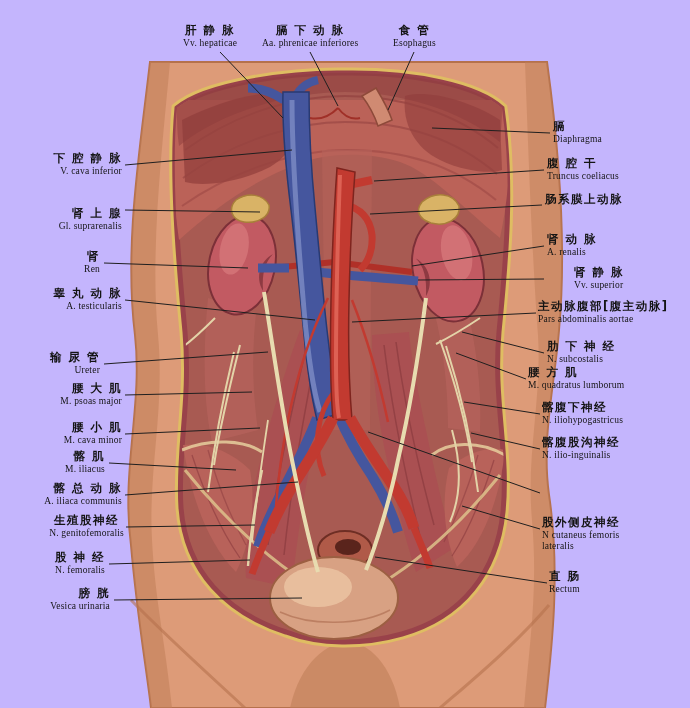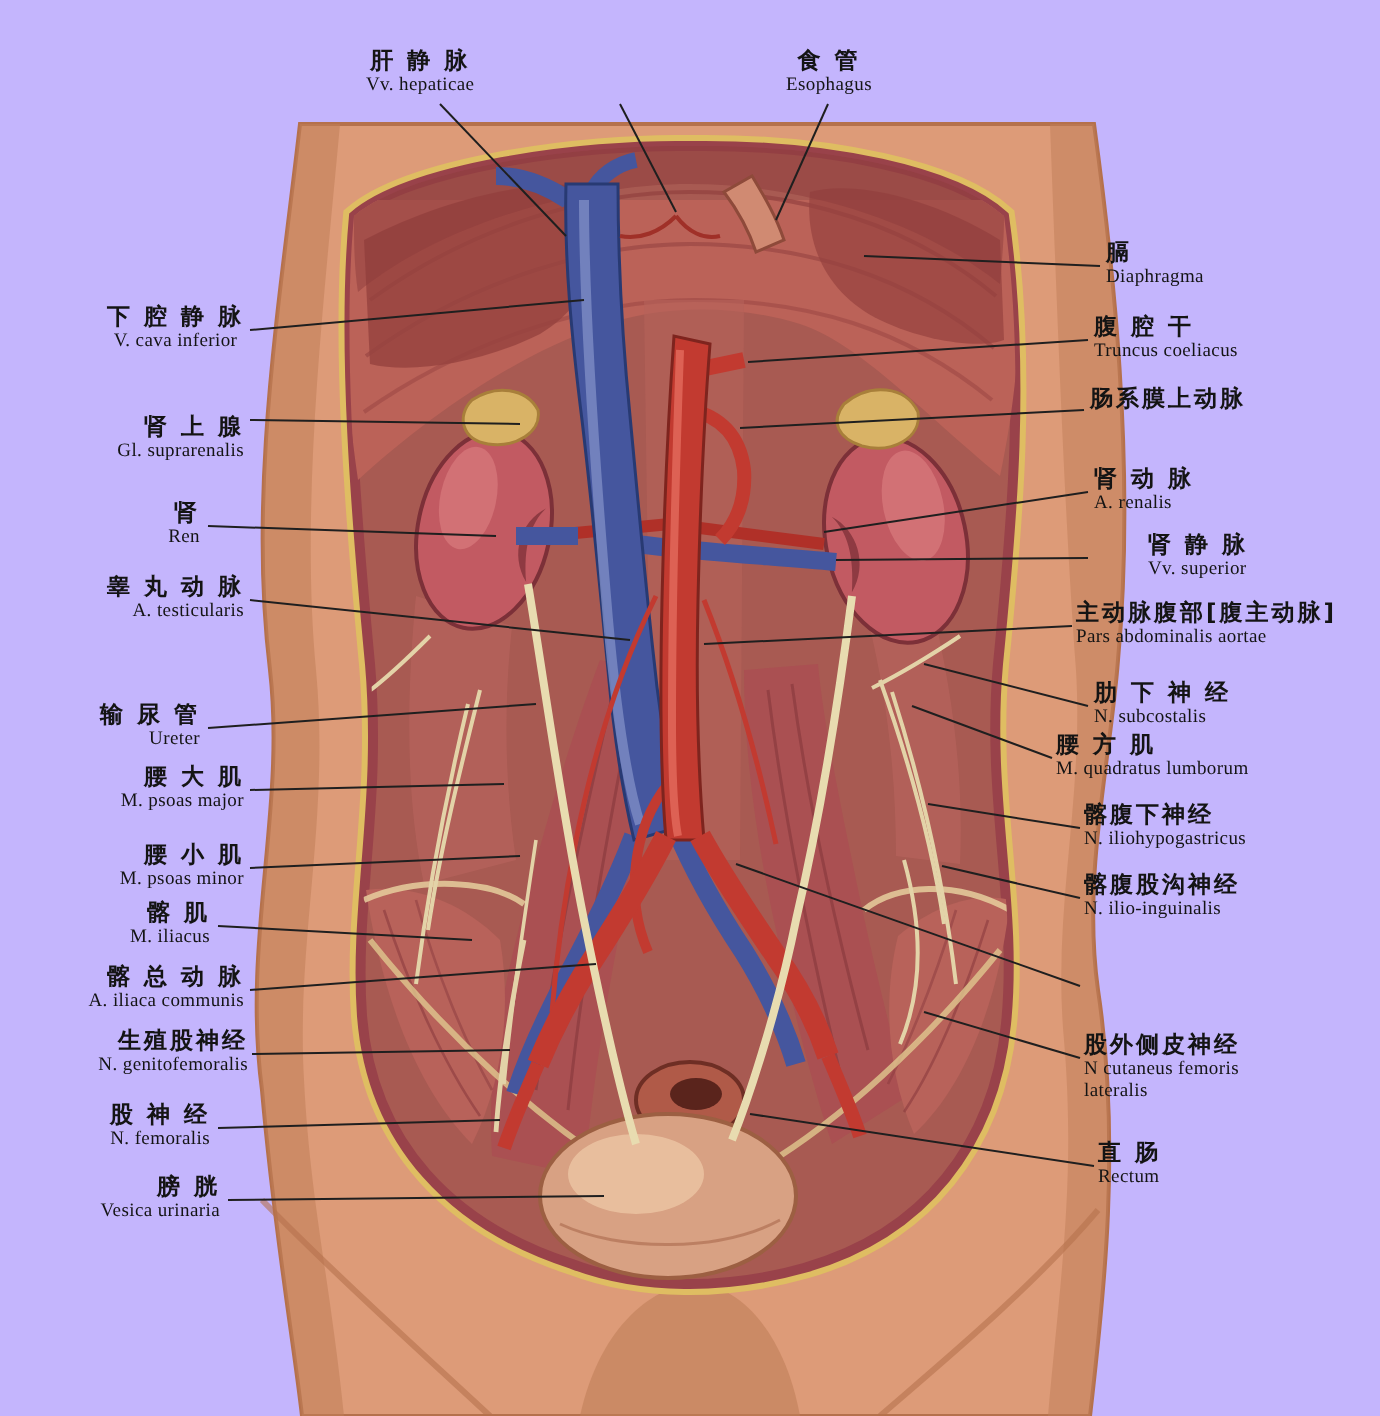--- a/index.html
+++ b/index.html
@@ -197,26 +197,30 @@
     <line x1="540" y1="493" x2="368" y2="432"></line>
     <line x1="540" y1="529" x2="462" y2="506"></line>
     <line x1="547" y1="583" x2="375" y2="557"></line>
   </g>
 </svg>
 
 <div class="label top-label" style="left:183px;top:24px;">
   <span class="zh">肝 静 脉</span>
   <span class="la">Vv. hepaticae</span>
 </div>
+<div class="label top-label" style="left:262px;top:24px;">
+  <span class="zh">膈 下 动 脉</span>
+  <span class="la">Aa. phrenicae inferiores</span>
+</div>
 <div class="label top-label" style="left:393px;top:24px;">
   <span class="zh">食 管</span>
   <span class="la">Esophagus</span>
 </div>
 
-<div class="label left-label" style="right:568px;top:152px;text-align:center;">
+<div class="label left-label" style="right:568px;top:152px;">
   <span class="zh">下 腔 静 脉</span>
   <span class="la">V. cava inferior</span>
 </div>
 <div class="label left-label" style="right:568px;top:207px;">
   <span class="zh">肾 上 腺</span>
   <span class="la">Gl. suprarenalis</span>
 </div>
 <div class="label left-label" style="right:590px;top:250px;">
   <span class="zh">肾</span>
   <span class="la">Ren</span>
@@ -228,31 +232,31 @@
 <div class="label left-label" style="right:590px;top:351px;">
   <span class="zh">输 尿 管</span>
   <span class="la">Ureter</span>
 </div>
 <div class="label left-label" style="right:568px;top:382px;">
   <span class="zh">腰 大 肌</span>
   <span class="la">M. psoas major</span>
 </div>
 <div class="label left-label" style="right:568px;top:421px;">
   <span class="zh">腰 小 肌</span>
-  <span class="la">M. psoas minor</span>
+  <span class="la">M. cava minor</span>
 </div>
 <div class="label left-label" style="right:585px;top:450px;">
   <span class="zh">髂 肌</span>
   <span class="la">M. iliacus</span>
 </div>
 <div class="label left-label" style="right:568px;top:482px;">
   <span class="zh">髂 总 动 脉</span>
   <span class="la">A. iliaca communis</span>
 </div>
-<div class="label left-label" style="right:566px;top:514px;">
+<div class="label left-label" style="right:566px;top:514px;text-align:center;">
   <span class="zh">生殖股神经</span>
   <span class="la">N. genitofemoralis</span>
 </div>
 <div class="label left-label" style="right:585px;top:551px;">
   <span class="zh">股 神 经</span>
   <span class="la">N. femoralis</span>
 </div>
 <div class="label left-label" style="right:580px;top:587px;">
   <span class="zh">膀 胱</span>
   <span class="la">Vesica urinaria</span>

